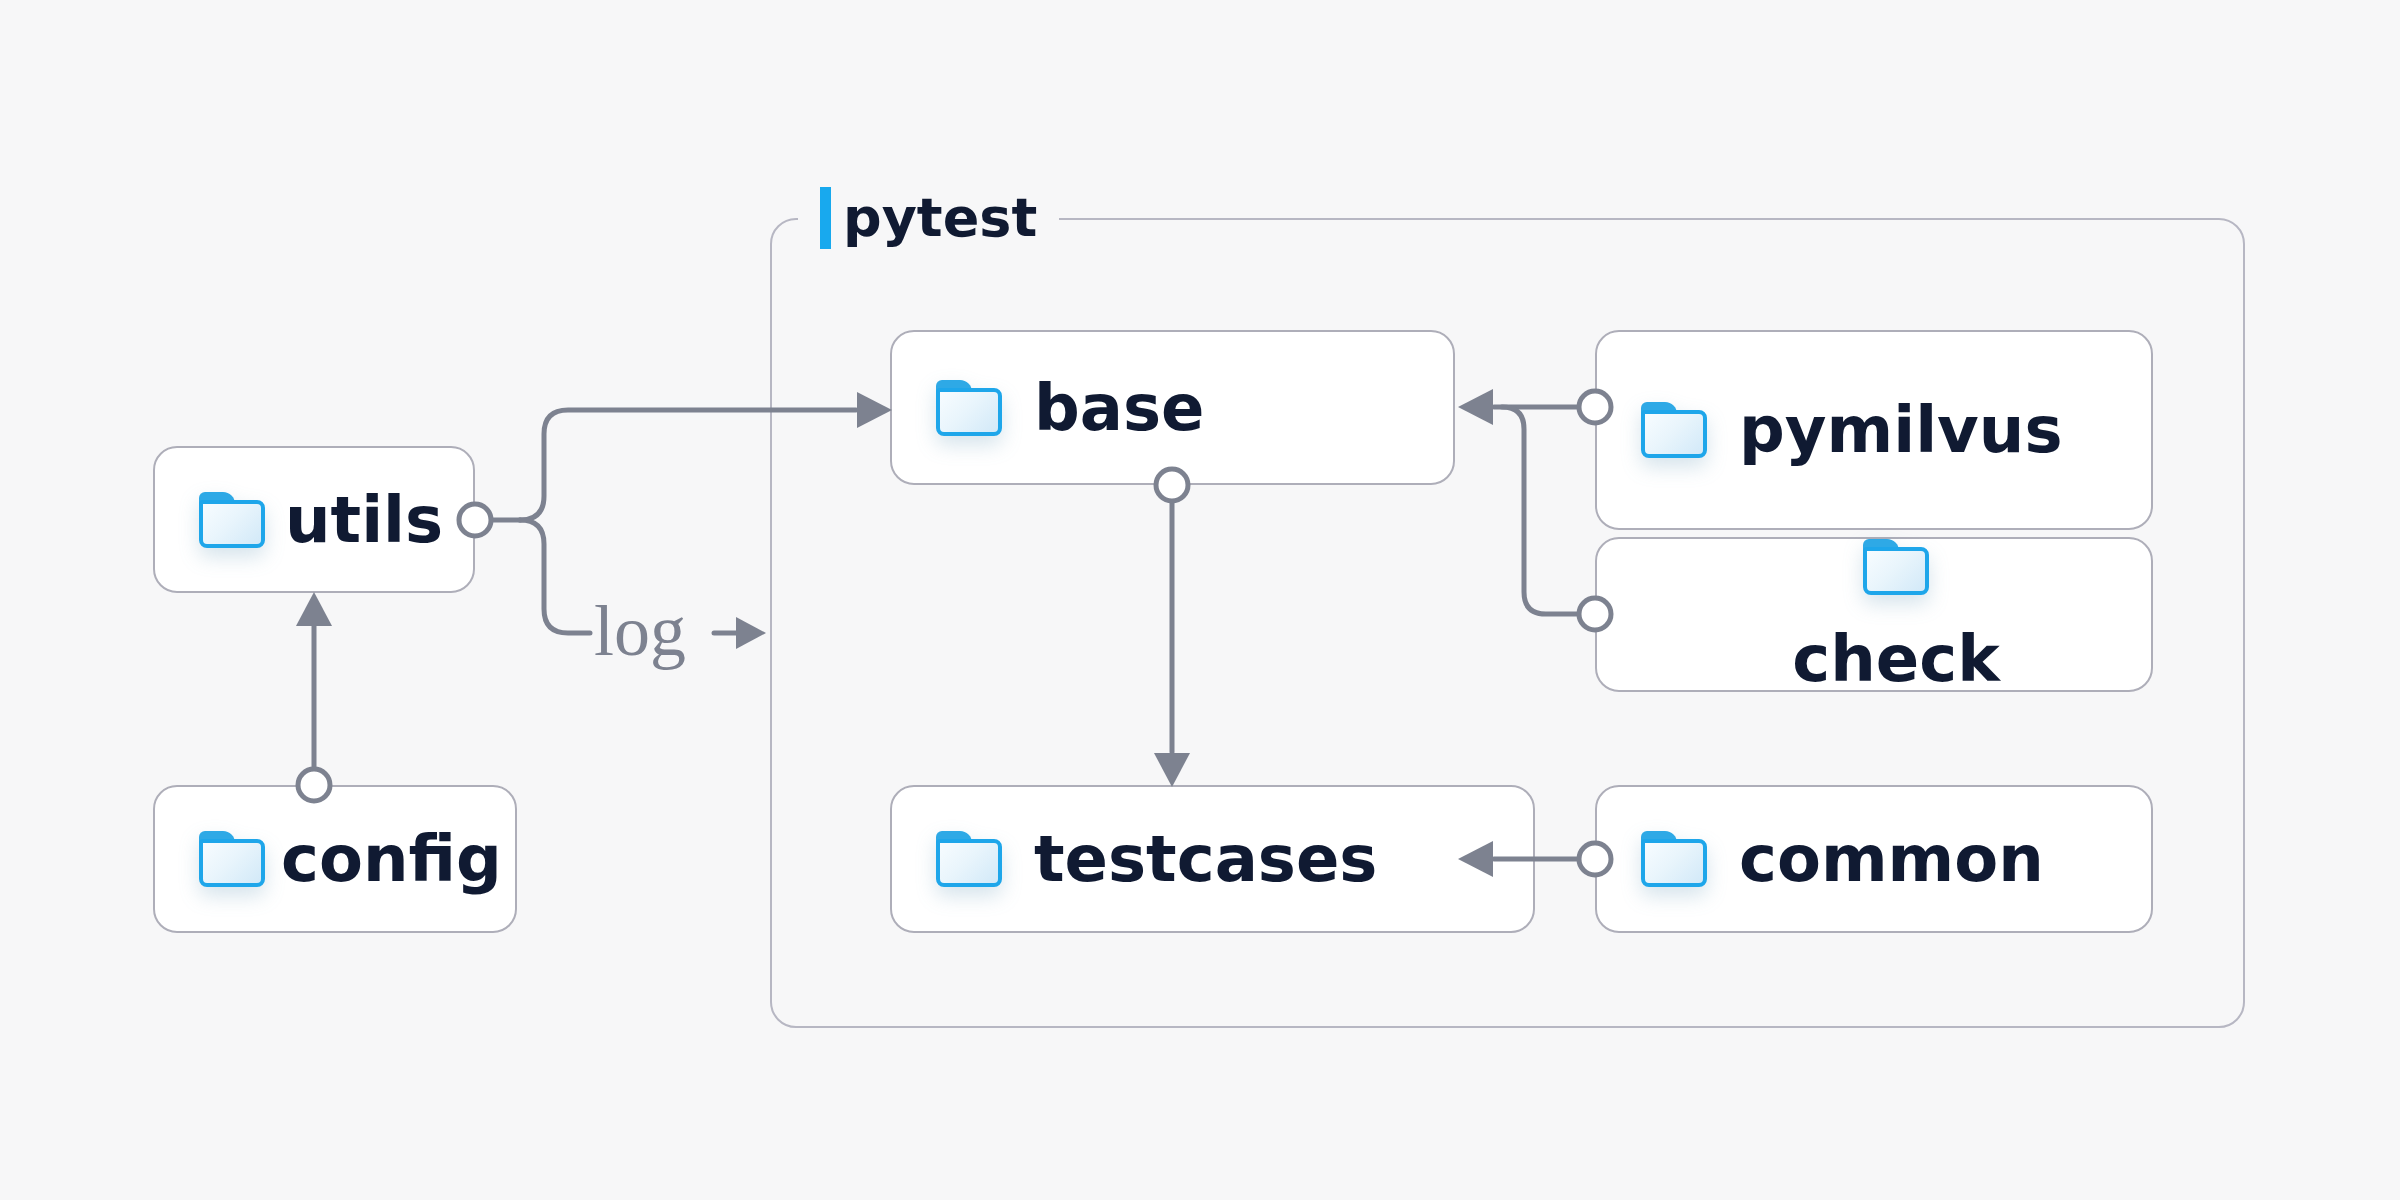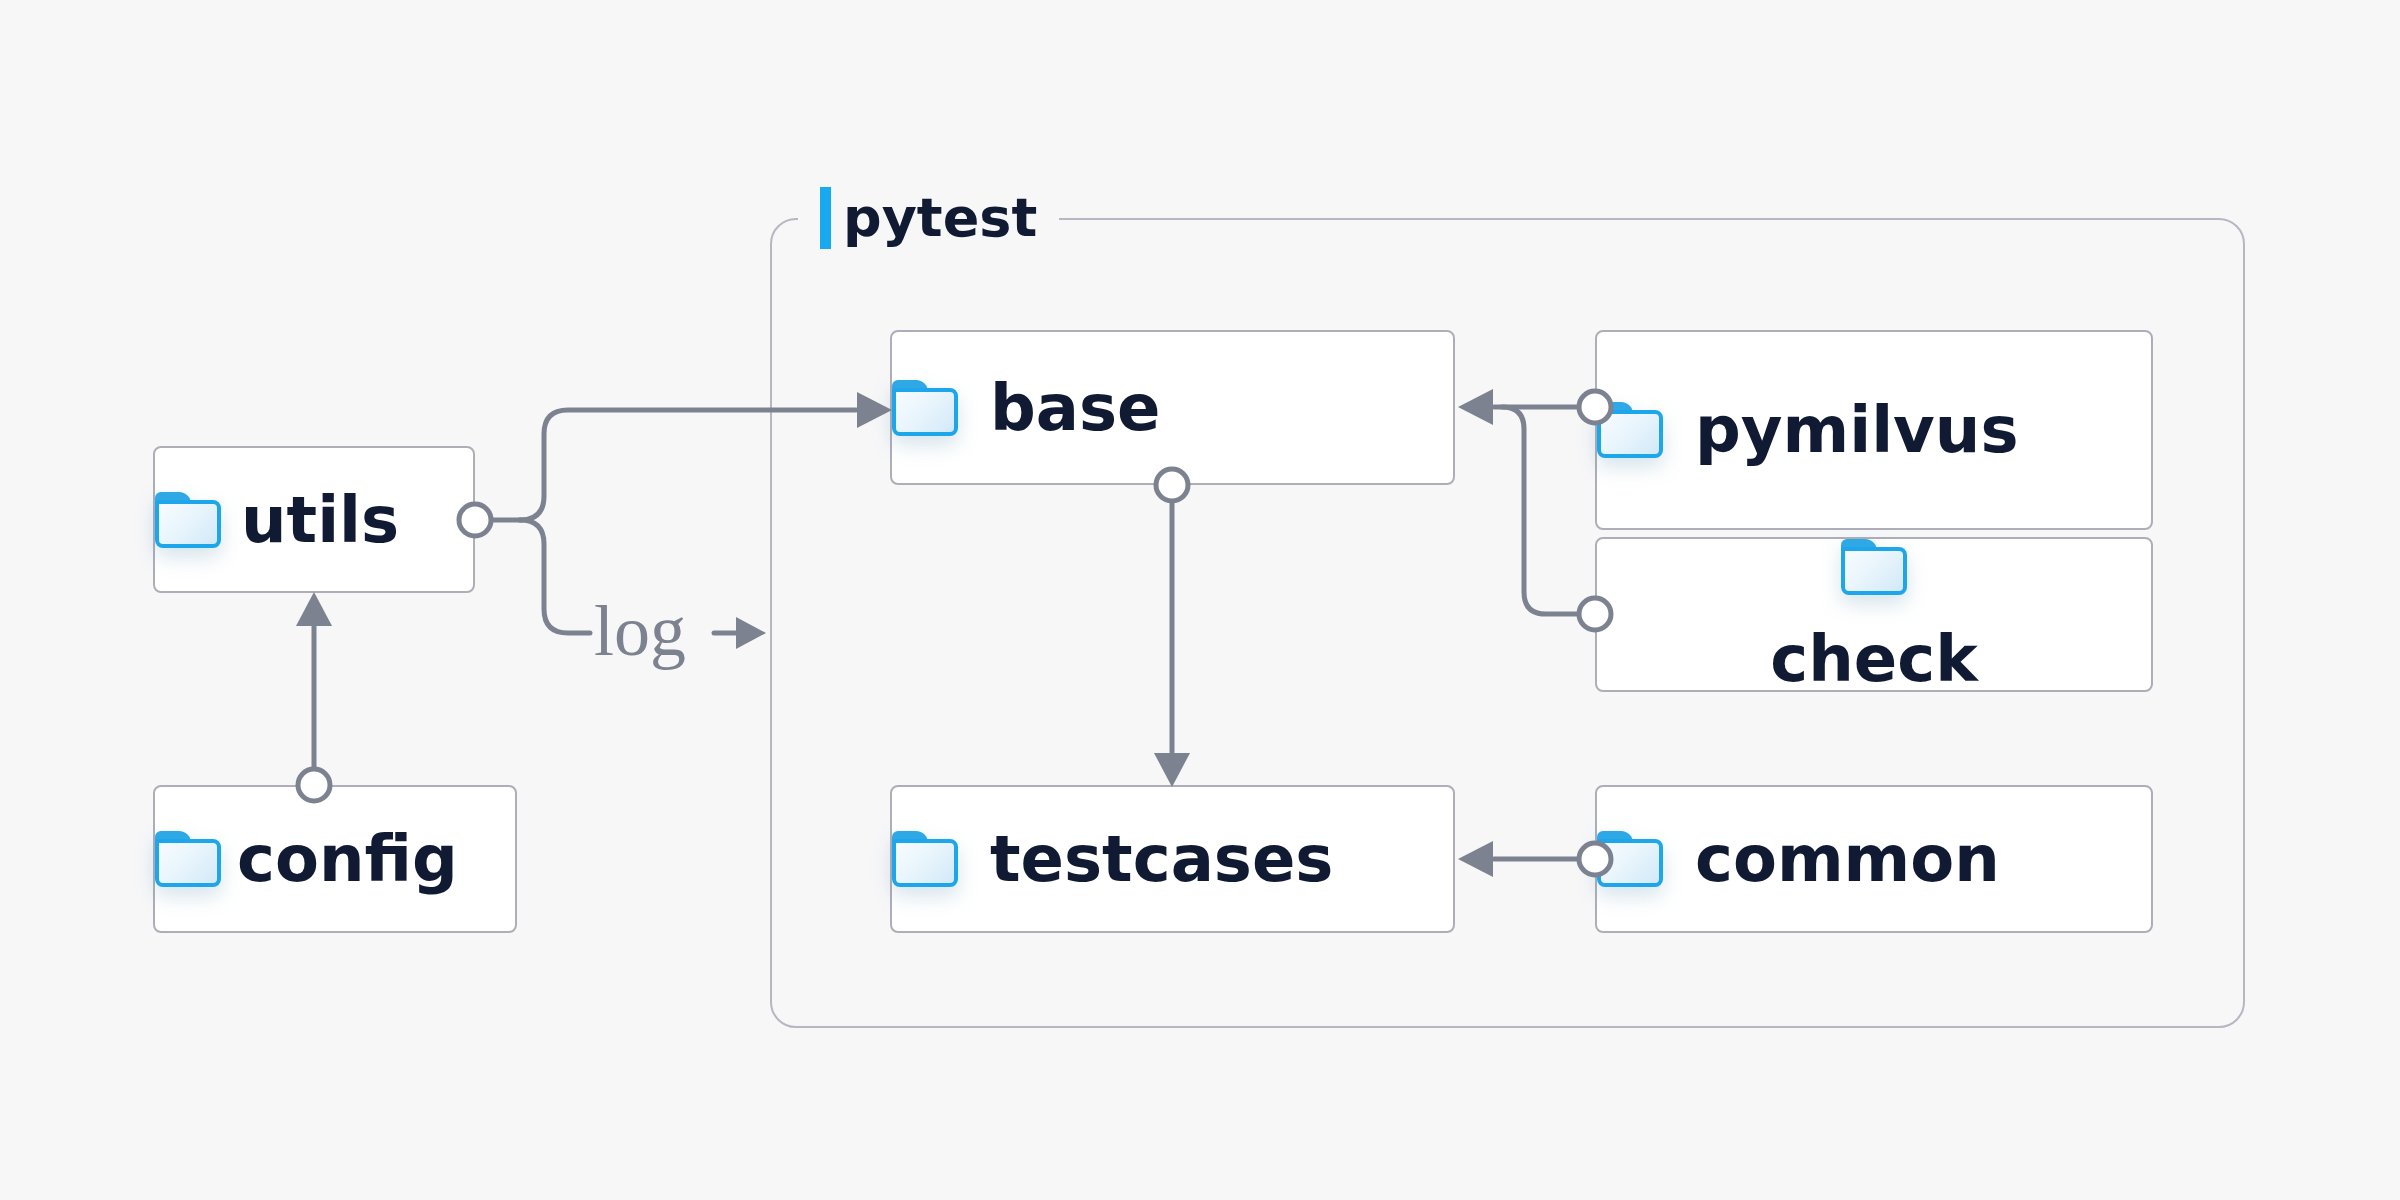--- a/index.html
+++ b/index.html
@@ -26,29 +26,29 @@
   }
   .group-title{
     font-size:54px;font-weight:bold;line-height:1;
     color:var(--text,#101a32);white-space:nowrap;
   }
   
   .node{
     position:absolute;z-index:2;box-sizing:border-box;
     background:#ffffff;
     border:2px solid var(--box-border,#aeaeb9);
-    border-radius:8px;
-    display:flex;align-items:center;gap:32px;
+    border-radius:24px;
+    display:flex;align-items:center;gap:32px;padding-left:44px;
   }
   .node-utils    {left:153px;top:446px;width:322px;height:147px;gap:20px;}
   .node-config   {left:153px;top:785px;width:364px;height:148px;gap:16px;}
   .node-base     {left:890px;top:330px;width:565px;height:155px;}
   .node-pymilvus {left:1595px;top:330px;width:558px;height:200px;}
   .node-check    {left:1595px;top:537px;width:558px;height:155px;flex-direction:column;}
-  .node-testcases{left:890px;top:785px;width:565px;height:148px;}
+  .node-testcases{left:890px;top:785px;width:645px;height:148px;}
   .node-common   {left:1595px;top:785px;width:558px;height:148px;text-align:right;}
   .node-label{
     font-size:64px;font-weight:bold;line-height:1;
     color:var(--text,#101a32);white-space:nowrap;
   }
   
   .folder{
     position:relative;width:66px;height:56px;flex:none;
     filter:drop-shadow(0 9px 10px rgba(70,130,170,0.22));
   }

